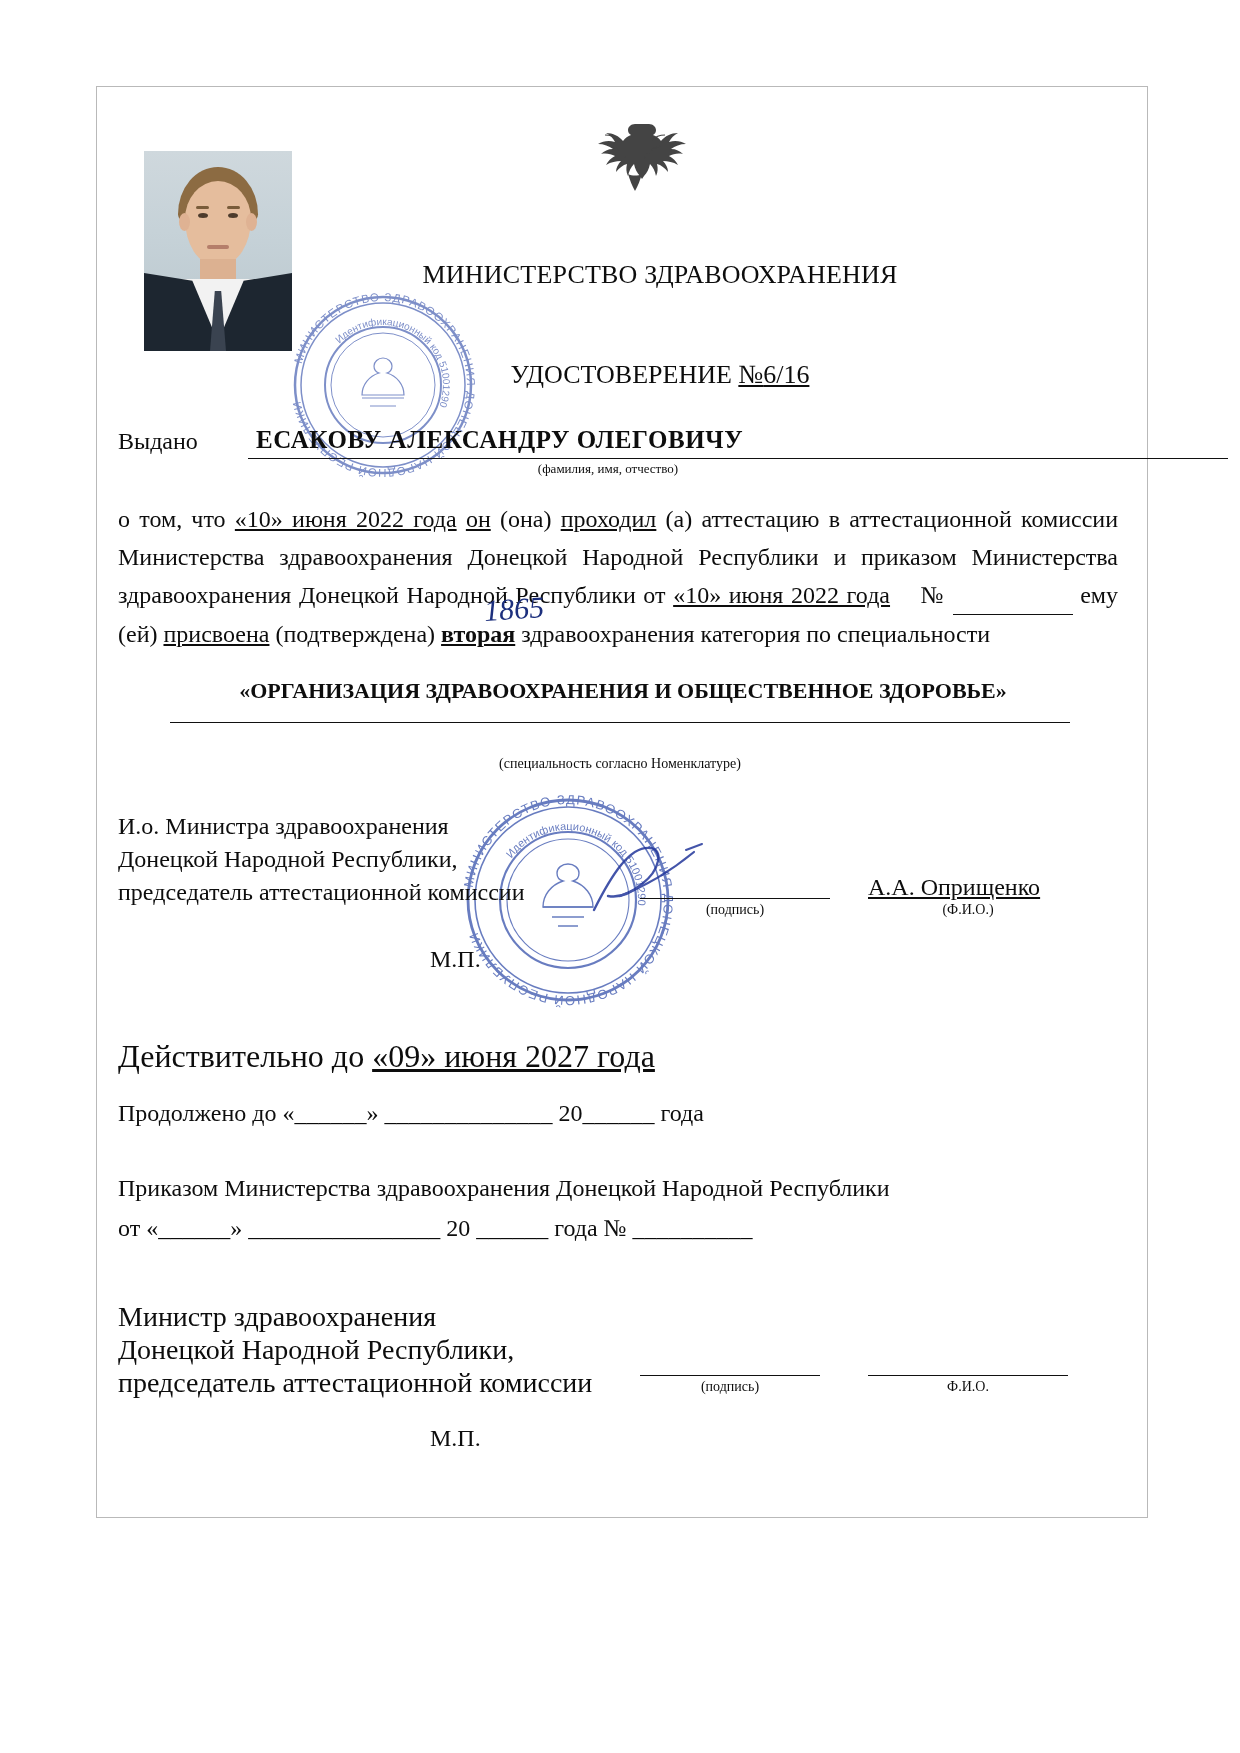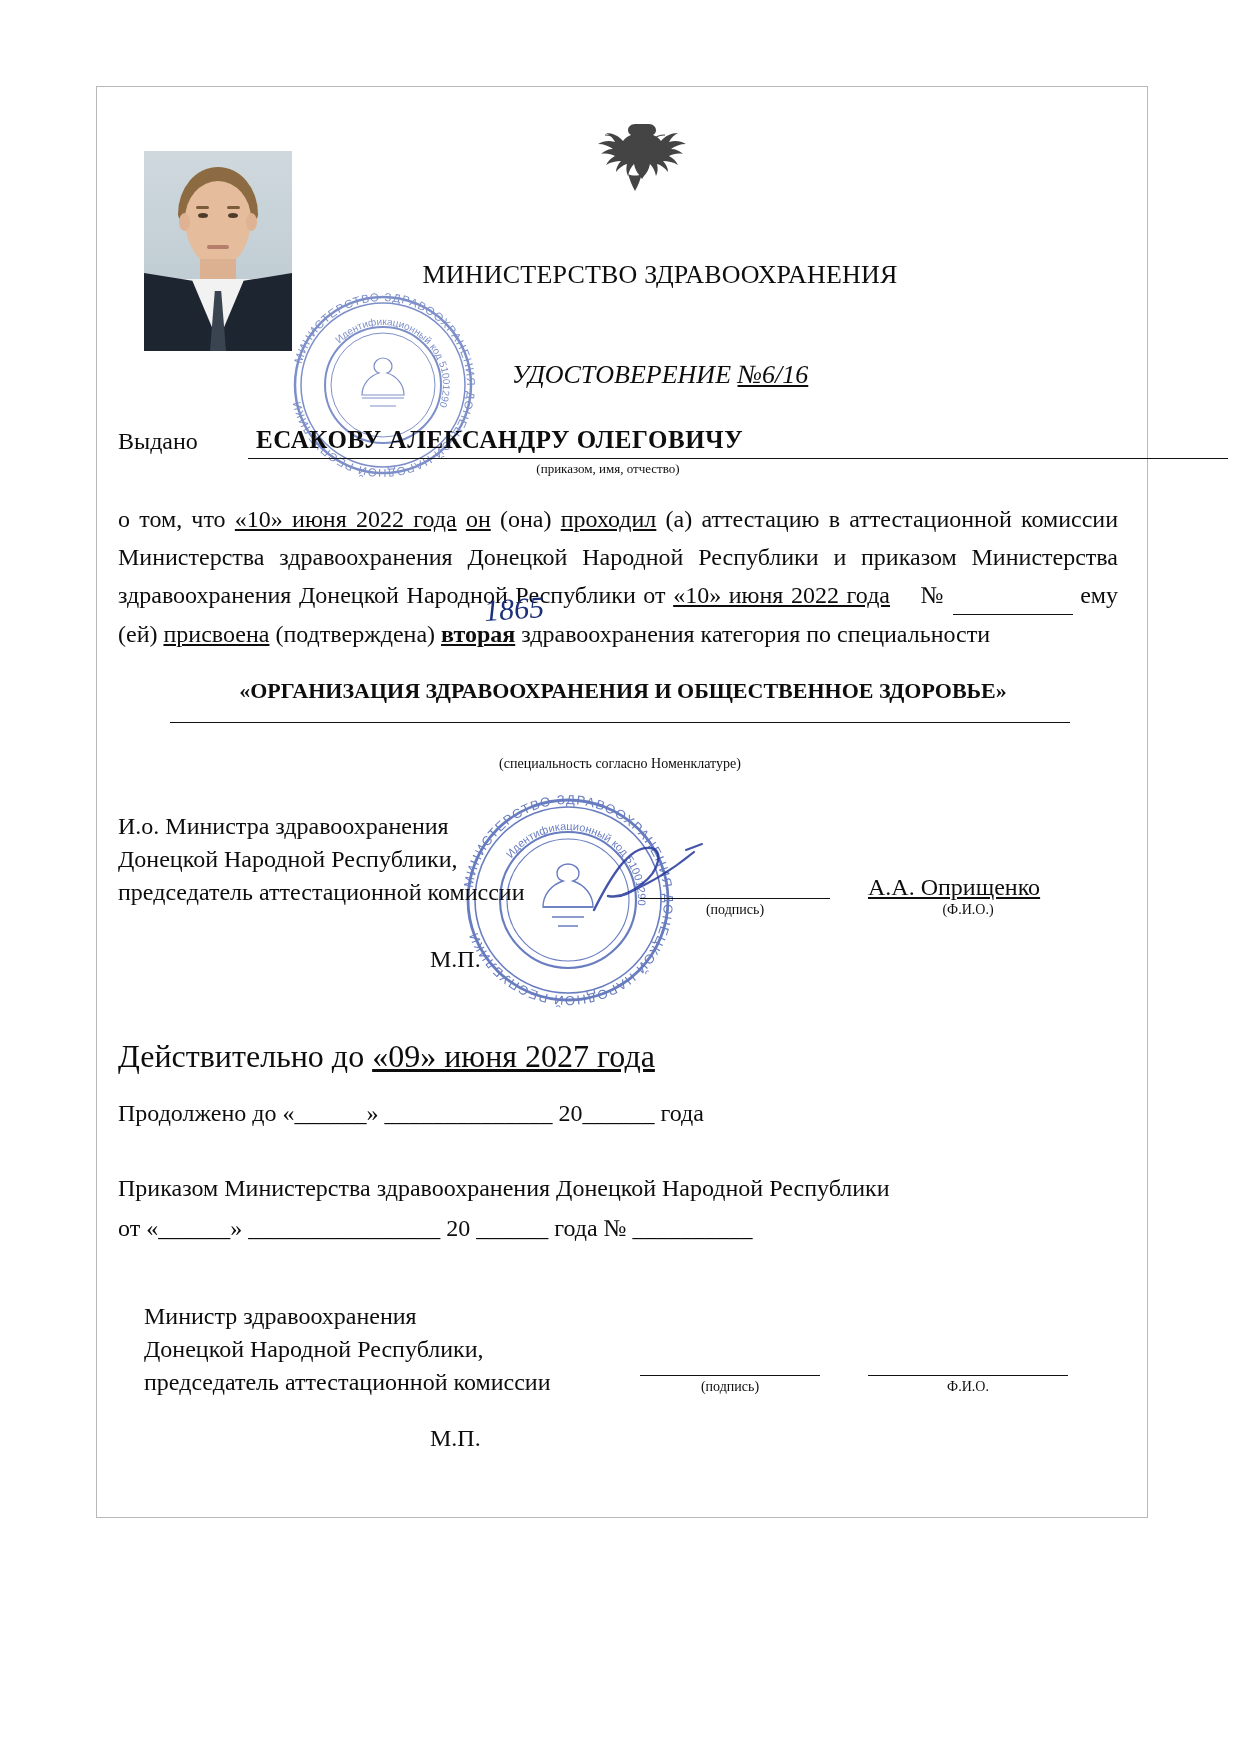--- a/index.html
+++ b/index.html
@@ -143,21 +143,20 @@
     line-height: 33px;
     letter-spacing: .2px;
   }
   .cert-line {
     position: absolute;
     left: 340px;
     top: 360px;
     width: 640px;
     text-align: center;
     font-size: 26px;
-    font-style: italic;
   }
   .cert-line .num {
     text-decoration: underline;
   }
 
   .issued-row {
     position: absolute;
     left: 118px;
     top: 428px;
     width: 1000px;
@@ -299,23 +298,22 @@
     left: 118px;
     top: 1168px;
     font-size: 24px;
     line-height: 40px;
   }
 
   .sign-block2 {
     position: absolute;
     left: 118px;
     top: 1300px;
-    font-size: 24px;
+    font-size: 28px;
     line-height: 33px;
-    margin-left: 26px;
   }
   .sign2-rule-a {
     position: absolute;
     left: 640px;
     top: 1375px;
     width: 180px;
     border-bottom: 1px solid #111;
   }
   .sign2-cap-a {
     position: absolute;
@@ -464,21 +462,21 @@
 
 <div class="cert-line">
   <span>УДОСТОВЕРЕНИЕ</span>
   <span class="num">№</span><span class="num">6/16</span>
 </div>
 
 <div class="issued-row">
   <span class="issued-label">Выдано</span>
   <span class="issued-name">ЕСАКОВУ  АЛЕКСАНДРУ  ОЛЕГОВИЧУ</span>
   <div class="issued-rule"></div>
-  <div class="issued-caption">(приказом, имя, отчество)</div>
+  <div class="issued-caption">(фамилия, имя, отчество)</div>
 </div>
 
 <div class="para">
   <span>о том, что</span>
   <span class="u">«10» июня 2022 года</span>
   <span class="u">он</span>
   <span>(она)</span>
   <span class="u">проходил</span>
   <span>(а) аттестацию в аттестационной комиссии Министерства здравоохранения Донецкой Народной Республики и приказом Министерства здравоохранения Донецкой Народной Республики от</span>
   <span class="u">«10» июня 2022 года</span>

